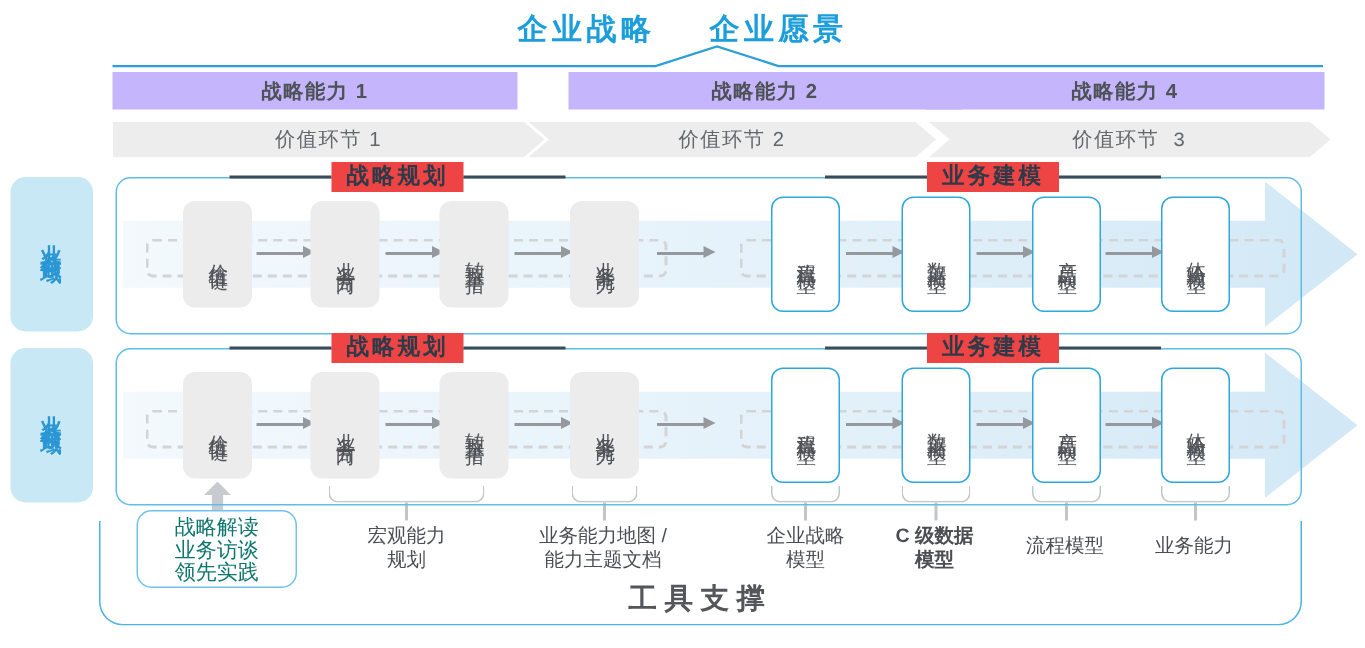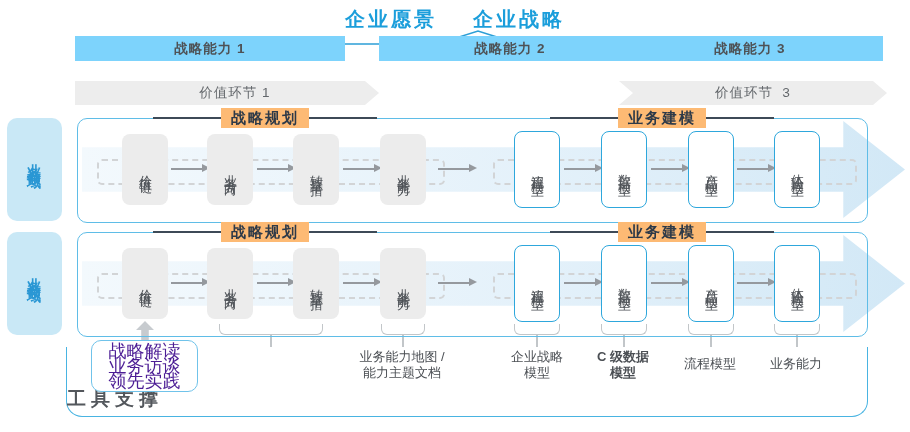--- a/index.html
+++ b/index.html
@@ -5,28 +5,28 @@
   html,body{margin:0;padding:0;background:#fff;}
   .canvas{position:relative;width:910px;height:432px;background:#fff;overflow:hidden;
           font-family:"Liberation Sans","DejaVu Sans",sans-serif;}
 
   
   .top-title{position:absolute;top:6px;left:0;width:100%;display:flex;justify-content:center;gap:36px;
              font-size:20px;font-weight:bold;color:#1b9edb;letter-spacing:3px;}
   .pointer-svg{position:absolute;top:0;left:0;}
 
   
-  .cap-bar{position:absolute;top:36px;height:25px;background:#7dd3fc;display:flex;align-items:center;
+  .cap-bar{position:absolute;top:48px;height:25px;background:#c4b5fd;display:flex;align-items:center;
            justify-content:center;font-size:13.5px;font-weight:600;color:#4e5256;letter-spacing:1px;}
   .cap1{left:75px;width:270px;} .cap2{left:350px;width:262px;margin-left:29px;} .cap3{left:617px;width:266px;}
 
   
   .vl{position:absolute;top:81px;height:24px;background:#ededed;display:flex;align-items:center;
       justify-content:center;font-size:13.5px;color:#63676b;letter-spacing:1px;}
-  .vl1{left:75px;width:288px;clip-path:polygon(0 0,calc(100% - 14px) 0,100% 50%,calc(100% - 14px) 100%,0 100%);padding-left:16px;}
+  .vl1{left:75px;width:288px;clip-path:polygon(0 0,calc(100% - 14px) 0,100% 50%,calc(100% - 14px) 100%,0 100%);}
   .vl2{left:352px;width:272px;clip-path:polygon(0 0,calc(100% - 14px) 0,100% 50%,calc(100% - 14px) 100%,0 100%,14px 50%);}
   .vl3{left:619px;width:268px;clip-path:polygon(0 0,calc(100% - 14px) 0,100% 50%,calc(100% - 14px) 100%,0 100%,14px 50%);font-family:Liberation Mono, monospace;}
 
   
   .tab{position:absolute;left:7px;width:55px;background:#c9e8f6;border-radius:10px;display:flex;
        align-items:center;justify-content:center;writing-mode:vertical-rl;font-size:14px;font-weight:bold;
        color:#2a97d4;letter-spacing:4px;}
   .tab1{top:118px;height:103px;} .tab2{top:232px;height:103px;}
 
   
@@ -36,79 +36,80 @@
   .big-arrow{position:absolute;left:5px;top:3px;width:823px;height:97px;
              background:linear-gradient(90deg,#f3f9fd 0%,#e4f1fa 55%,#d2e8f6 100%);
              clip-path:polygon(0 27%,92.5% 27%,92.5% 0,100% 50%,92.5% 100%,92.5% 73%,0 73%);}
   .dash{position:absolute;top:41px;height:22px;border:2px dashed #d2d4d6;border-radius:5px;}
   .dash-a{left:20px;width:344px;} .dash-b{left:416px;width:360px;}
   .row-border{position:absolute;left:0;top:0;width:789px;height:103px;border:1.2px solid #5fbde7;
               border-radius:10px;pointer-events:none;z-index:5;}
   .row-hdr{position:absolute;top:-10px;display:flex;align-items:center;z-index:6;}
   .hdr-planning{left:76px;} .hdr-modeling{left:473px;}
   .hline{width:68px;height:2px;background:#3d4a57;}
-  .row-hdr span{font-size:15px;font-weight:bold;color:#2e3a48;background:#fdba74;padding:0 10px;
+  .row-hdr span{font-size:15px;font-weight:bold;color:#2e3a48;background:#ef4444;padding:0 10px;
                 letter-spacing:2px;line-height:20px;white-space:nowrap;}
 
   .box{position:absolute;display:flex;align-items:center;justify-content:center;writing-mode:vertical-rl;
        font-size:13px;color:#4f5358;letter-spacing:3px;z-index:4;border-radius:8px;box-sizing:border-box;}
   .box-gray{top:16px;height:71px;width:46px;background:#ececec;}
   .bg1{left:45px;} .bg2{left:130px;} .bg3{left:216px;} .bg4{left:303px;}
   .box-blue{top:13px;height:77px;width:46px;background:#fff;border:1.5px solid #2ea7dc;}
   .bb1{left:437px;} .bb2{left:524px;} .bb3{left:611px;} .bb4{left:697px;}
 
   .flow-arrow{position:absolute;top:50px;width:32px;height:2px;background:#95999e;z-index:3;}
   .flow-arrow::after{content:'';position:absolute;right:-7px;top:-4px;border-left:8px solid #95999e;
                      border-top:4.5px solid transparent;border-bottom:4.5px solid transparent;}
   .fa1{left:94px;} .fa2{left:180px;} .fa3{left:266px;} .fa4{left:361px;}
   .fa5{left:487px;} .fa6{left:574px;} .fa7{left:660px;}
 
   
   .up-arrow{position:absolute;left:136px;top:321px;width:18px;height:20px;background:#c7cbcf;z-index:4;
             clip-path:polygon(50% 0,100% 45%,71% 45%,71% 100%,29% 100%,29% 45%,0 45%);}
   .practice-box{position:absolute;left:91px;top:340px;width:105px;height:50px;border:1.5px solid #70c3ea;
                 border-radius:10px;background:#fff;z-index:4;display:flex;align-items:center;justify-content:center;
-                text-align:center;font-size:18px;line-height:15px;color:#4c1d95;white-space:pre-line;}
+                text-align:center;font-size:14px;line-height:15px;color:#0f766e;white-space:pre-line;}
   .bracket{position:absolute;top:324px;height:11px;border:1.5px solid #c2c6c9;border-top:none;
            border-radius:0 0 6px 6px;z-index:2;box-sizing:border-box;}
   .br-macro{left:219px;width:104px;} .br-capmap{left:381px;width:44px;} .br-process{left:514px;width:46px;}
   .br-data{left:601px;width:46px;} .br-product{left:688px;width:46px;} .br-ui{left:774px;width:46px;}
   .stem{position:absolute;top:335px;width:2px;height:12px;background:#c2c6c9;z-index:2;}
   .st-macro{left:270px;} .st-capmap{left:402px;} .st-process{left:536px;}
   .st-data{left:623px;} .st-product{left:710px;} .st-ui{left:796px;}
   .ann{position:absolute;top:349px;width:120px;text-align:center;font-size:13px;line-height:16px;
        color:#4b4f54;white-space:pre-line;z-index:2;}
   .an-macro{left:211px;} .an-capmap{left:342px;} .an-process{left:477px;}
   .an-data{left:563px;font-weight:bold;} .an-product{left:650px;} .an-ui{left:736px;}
   .an-product,.an-ui{top:356px;}
 
   
   .tool-container{position:absolute;left:66px;top:347px;width:802px;height:70px;border:1.5px solid #49b4e2;
                   border-top:none;border-radius:0 0 16px 16px;z-index:1;box-sizing:border-box;}
-  .tool-label{position:absolute;left:0;bottom:4px;width:100%;font-size:19px;
+  .tool-label{position:absolute;left:0;bottom:4px;width:100%;text-align:center;font-size:19px;
               font-weight:bold;color:#53575c;letter-spacing:5px;}
 </style>
 </head>
 <body>
 
 <div class="canvas">
 
   <div class="top-title">
+    <span>企业战略</span>
     <span>企业愿景</span>
-    <span>企业战略</span>
   </div>
   <svg class="pointer-svg" width="910" height="50">
     <path d="M75 44 L437 44 L478 31 L519 44 L882 44" fill="none" stroke="#2d9fd6" stroke-width="1.5"></path>
   </svg>
 
   <div class="cap-bar cap1">战略能力 1</div>
   <div class="cap-bar cap2">战略能力 2</div>
-  <div class="cap-bar cap3">战略能力 3</div>
+  <div class="cap-bar cap3">战略能力 4</div>
 
   <div class="vl vl1">价值环节 1</div>
+  <div class="vl vl2">价值环节 2</div>
   <div class="vl vl3">价值环节 3</div>
 
   <div class="tab tab1">业务领域 1</div>
   <div class="tab tab2">业务领域 2</div>
 
   <div class="row row1">
     <div class="row-bg"></div>
     <div class="big-arrow"></div>
     <div class="dash dash-a"></div>
     <div class="dash dash-b"></div>
@@ -173,20 +174,22 @@
     </div>
   </div>
 
   <div class="up-arrow"></div>
   <div class="practice-box">战略解读
 业务访谈
 领先实践</div>
 
   <div class="bracket br-macro"></div>
   <div class="stem st-macro"></div>
+  <div class="ann an-macro">宏观能力
+规划</div>
 
   <div class="bracket br-capmap"></div>
   <div class="stem st-capmap"></div>
   <div class="ann an-capmap">业务能力地图 /
 能力主题文档</div>
 
   <div class="bracket br-process"></div>
   <div class="stem st-process"></div>
   <div class="ann an-process">企业战略
 模型</div>

